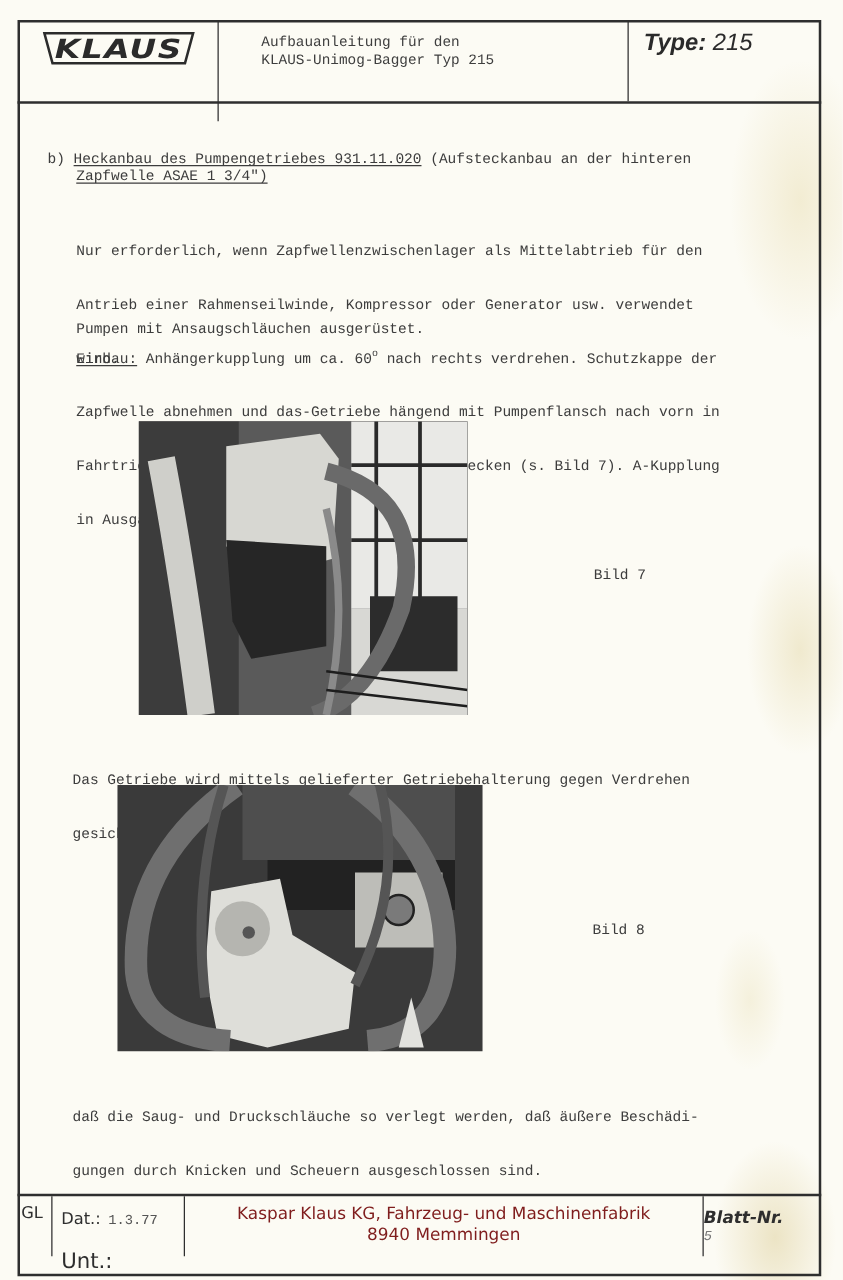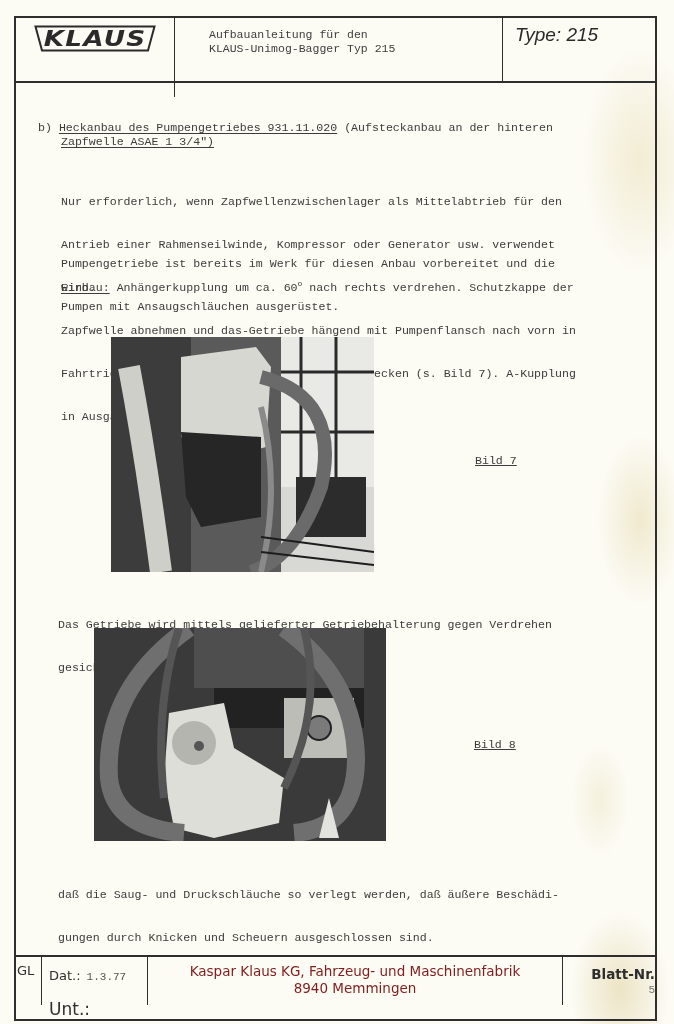--- a/index.html
+++ b/index.html
@@ -53,59 +53,59 @@
     border-right: 1.5px solid #2e2e2e;
     padding: 12px 0 0 34px;
     font-size: 11.5px; line-height: 14px; color: #3e3e3e;
   }
   .hdr-type-cell {
     position: absolute; left: 489px; top: 0; width: 152px; height: 65px;
     padding: 8px 0 0 12px;
     font-family: "Liberation Sans", sans-serif;
     font-style: italic; font-size: 19px; color: #2a2a2a;
   }
-  .hdr-type-cell .lbl { font-weight: normal; }
+  .hdr-type-cell .lbl { font-weight: bold; }
 
   
   .content { position: absolute; left: 0; top: 0; width: 674px; }
   .para {
     position: absolute;
     font-size: 11.6px; line-height: 14.4px; color: #3c3c3c;
     white-space: pre;
   }
   .u { text-decoration: underline; text-underline-offset: 2px; }
   sup { font-size: 8px; vertical-align: 5px; }
 
   
   .photo {
     position: absolute; overflow: hidden;
     background: #4a4a4a;
   }
   .caption {
-    position: absolute; font-size: 11.6px; color: #3c3c3c; text-decoration: underline;
+    position: absolute; font-size: 11.6px; color: #3c3c3c;
   }
 
   
   .footer {
     position: absolute; left: 14px; top: 955px;
     width: 643px; height: 66px;
     border-top: 2px solid #2e2e2e;
     font-family: "DejaVu Sans", sans-serif;
   }
   .f-cell { position: absolute; top: 0; height: 48px; }
   .f-gl { left: 0; width: 28px; border-right: 1.5px solid #2e2e2e;
     font-size: 13px; padding: 6px 0 0 3px; color: #2e2e2e; }
   .f-dat { left: 28px; width: 106px; border-right: 1.5px solid #2e2e2e; color: #2e2e2e; }
   .f-dat .row1 { position: absolute; left: 7px; top: 11px; font-size: 13px; }
   .f-dat .row1 .val { font-family: "Liberation Mono", monospace; font-size: 11px; color: #555; margin-left: 6px; }
   .f-dat .row2 { position: absolute; left: 7px; top: 42px; font-size: 17px; }
   .f-dat .row2 .dots { display: inline-block; width: 56px; border-bottom: 1px dotted #777; margin-left: 2px; }
   .f-company { left: 134px; width: 415px; border-right: 1.5px solid #2e2e2e;
     text-align: center; font-size: 13.5px; line-height: 17px; padding-top: 6px; color: #7f1d1d; }
-  .f-blatt { left: 549px; width: 92px; text-align: right; color: #2e2e2e; }
+  .f-blatt { left: 549px; width: 92px; text-align: left; color: #2e2e2e; font-style: italic; }
   .f-blatt .lbl { font-size: 13.5px; font-weight: bold; margin-top: 9px; }
   .f-blatt .num { font-family: "Liberation Mono", monospace; font-size: 11px; color: #777; margin-top: 2px; }
 </style>
 </head>
 <body>
 
 <div class="page-bg"></div>
 <div class="frame"></div>
 
 <div class="header">
@@ -132,21 +132,20 @@
   <div class="para" style="left:38px; top:121px;"><span>b)</span> <span class="u">Heckanbau des Pumpengetriebes 931.11.020</span><span> (Aufsteckanbau an der hinteren</span></div>
   <div class="para" style="left:61px; top:135px;"><span class="u">Zapfwelle ASAE 1 3/4")</span></div>
 
   <div class="para" style="left:61px; top:166px;">
     <div>Nur erforderlich, wenn Zapfwellenzwischenlager als Mittelabtrieb für den</div>
     <div>Antrieb einer Rahmenseilwinde, Kompressor oder Generator usw. verwendet</div>
     <div>wird.</div>
   </div>
 
   <div class="para" style="left:61px; top:228px;">
-    <div>Pumpengetriebe ist bereits im Werk für diesen Anbau vorbereitet und die</div>
     <div>Pumpen mit Ansaugschläuchen ausgerüstet.</div>
   </div>
 
   <div class="para" style="left:61px; top:248px;">
     <div><span class="u">Einbau:</span><span> Anhängerkupplung um ca. 60</span><sup>o</sup><span> nach rechts verdrehen. Schutzkappe der</span></div>
     <div>Zapfwelle abnehmen und das-Getriebe hängend mit Pumpenflansch nach vorn in</div>
     <div>Fahrtrichtung zeigend auf die Zapfwelle aufstecken (s. Bild 7). A-Kupplung</div>
     <div>in Ausgangslage zurückdrehen.</div>
   </div>
 

